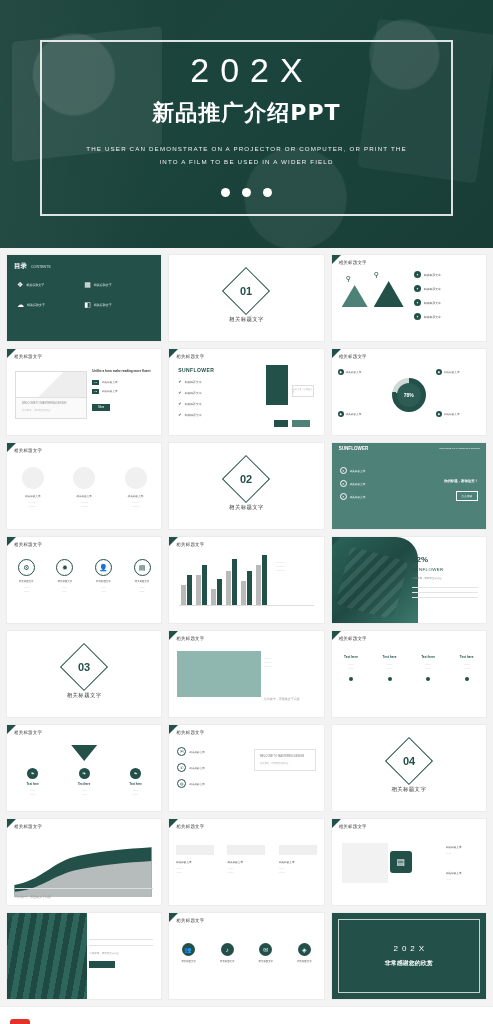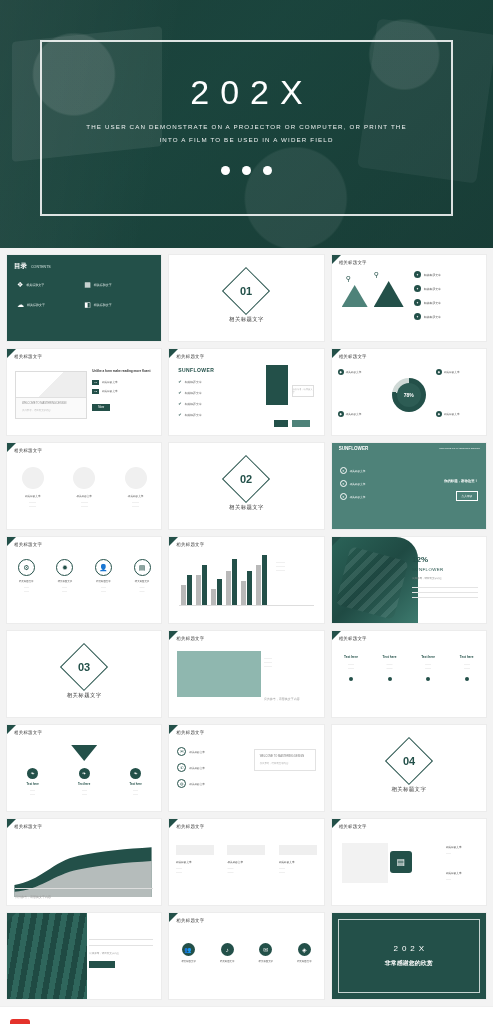--- a/index.html
+++ b/index.html
@@ -139,20 +139,21 @@
 </head>
 <body>
 
 <div class="page">
 
   <div class="hero">
     <div class="hero-photo"></div>
     <div class="hero-frame"></div>
     <div class="hero-inner">
       <div class="hero-year">202X</div>
+      <div class="hero-title cn">新品推广介绍PPT</div>
       <div class="hero-sub">THE USER CAN DEMONSTRATE ON A PROJECTOR OR COMPUTER, OR PRINT THE</div>
       <div class="hero-sub">INTO A FILM TO BE USED IN A WIDER FIELD</div>
       <div class="hero-dots">
         <span></span>
         <span></span>
         <span></span>
       </div>
     </div>
   </div>
 

